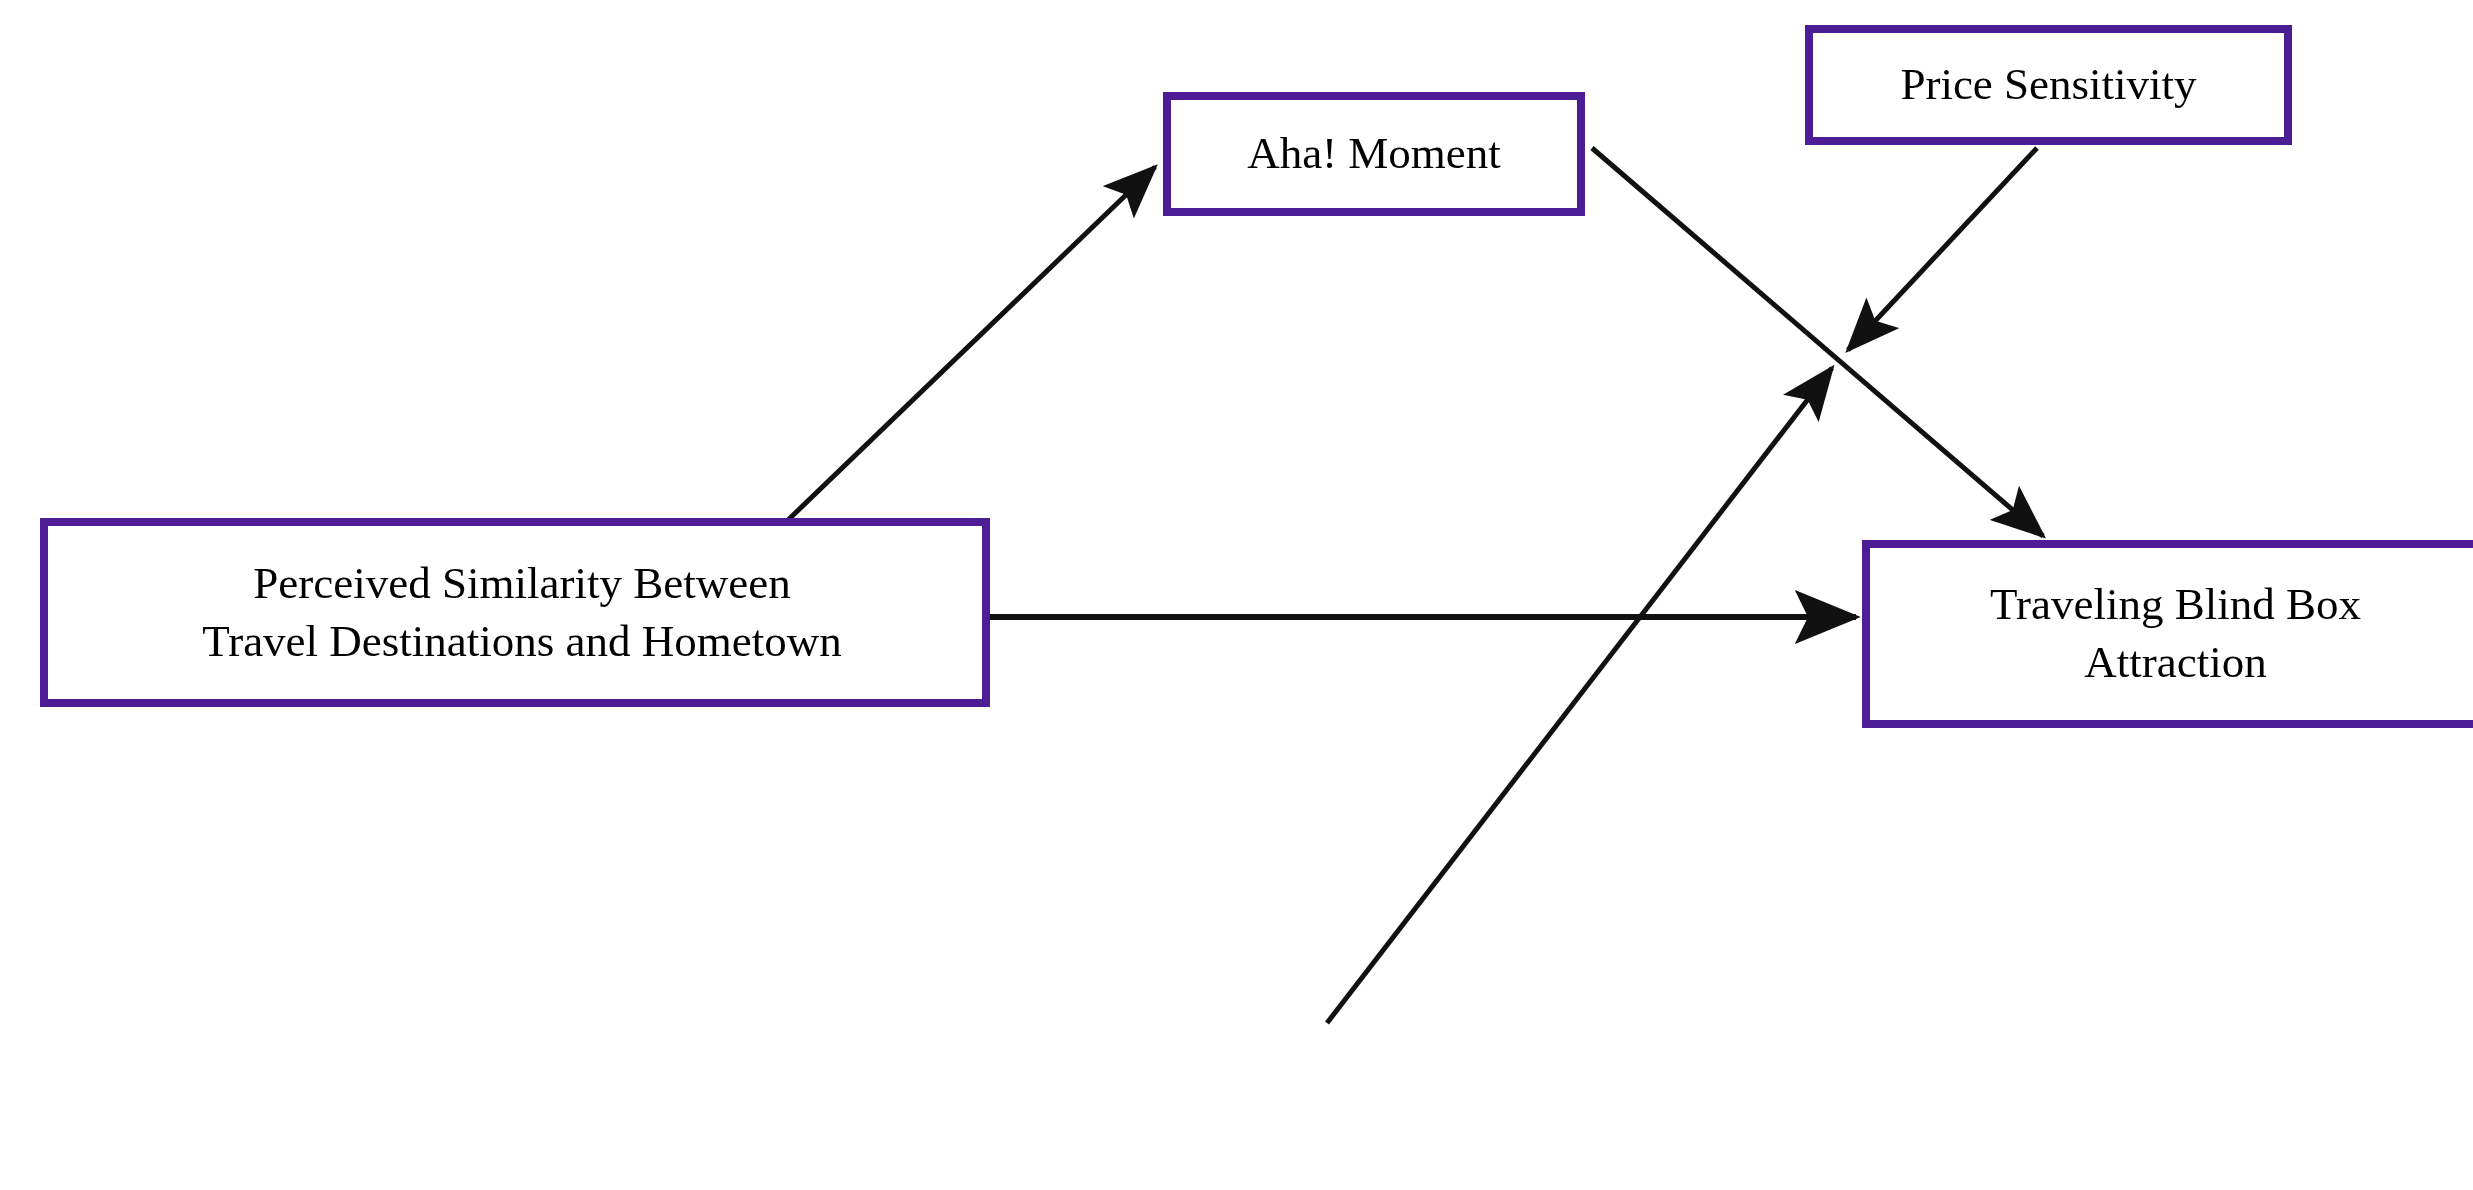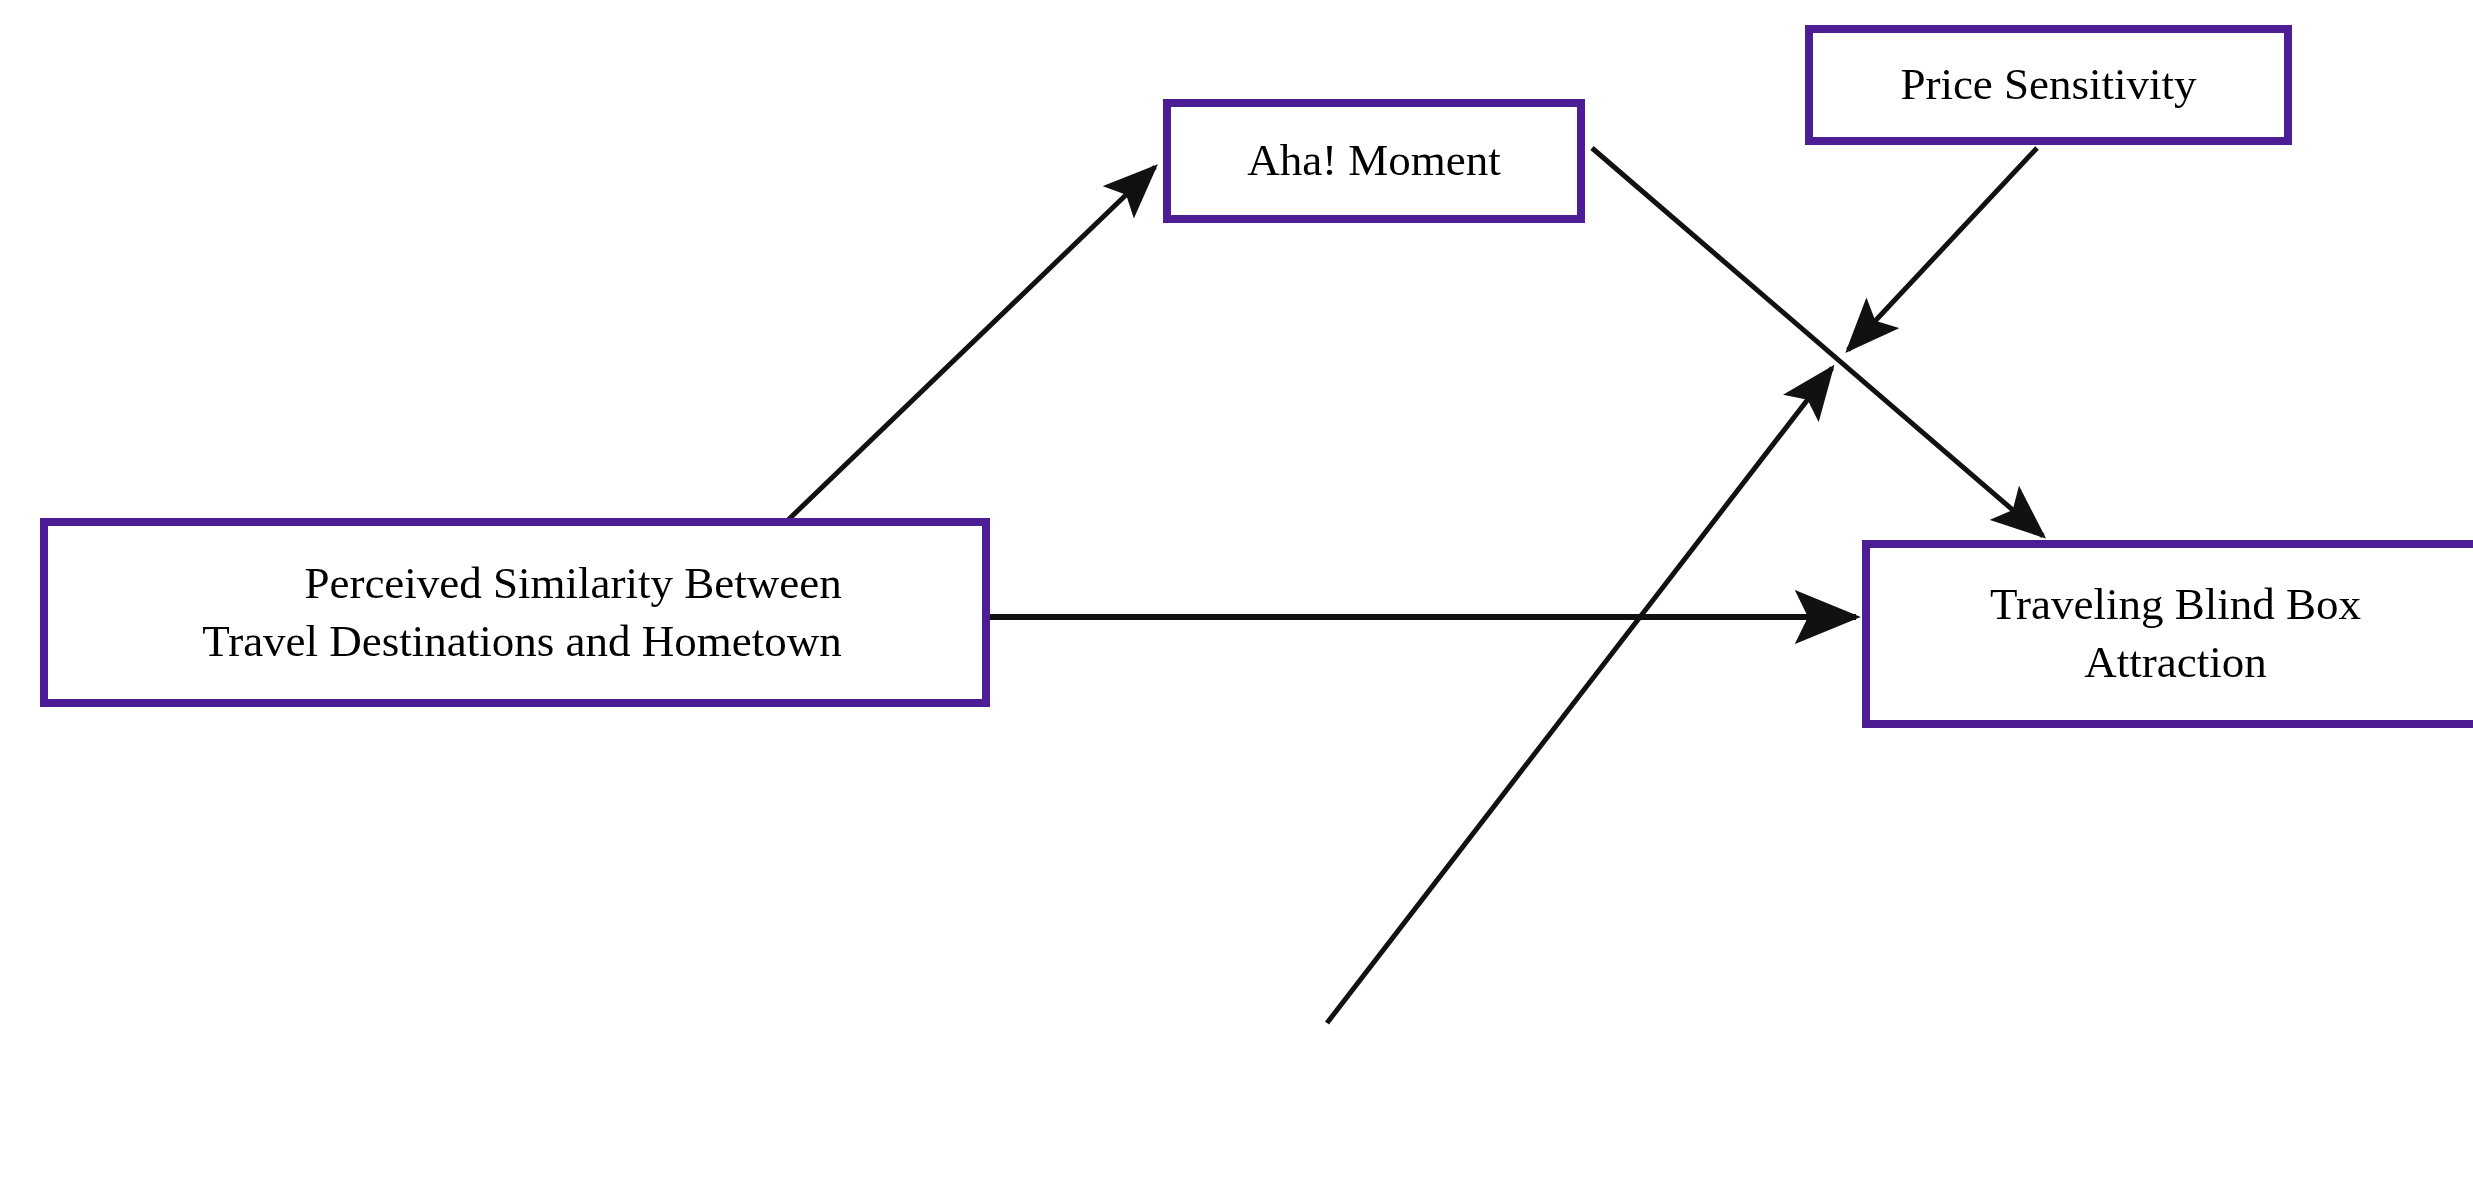--- a/index.html
+++ b/index.html
@@ -36,22 +36,22 @@
     color: #000000;
     line-height: 1.28;
     z-index: 2;
   }
   .node-label {
     display: block;
     padding: 0 14px;
     white-space: pre-line;
   }
   #node-perceived-similarity { left: 40px;   top: 518px;  width: 950px;  height: 189px; font-size: 45px; }
-  #node-perceived-similarity .node-label { text-align: right; padding-left: 28px; }
-  #node-aha-moment          { left: 1163px; top: 92px;   width: 422px;  height: 124px; font-size: 45px; margin-top: 7px; }
+  #node-perceived-similarity .node-label { text-align: center; padding-left: 28px; }
+  #node-aha-moment          { left: 1163px; top: 92px;   width: 422px;  height: 124px; font-size: 45px; }
   #node-price-sensitivity   { left: 1805px; top: 25px;   width: 487px;  height: 120px; font-size: 45px; }
   #node-traveling-blind-box { left: 1862px; top: 540px;  width: 627px;  height: 188px; font-size: 45px; }
   #node-destination-wom     { left: 708px;  top: 1025px; width: 1252px; height: 140px; font-size: 45px; }
 </style>
 </head>
 <body>
 
 <div id="canvas">
 
   <svg id="edge-layer" viewBox="0 0 2473 1190" width="2473" height="1190" xmlns="http://www.w3.org/2000/svg">

